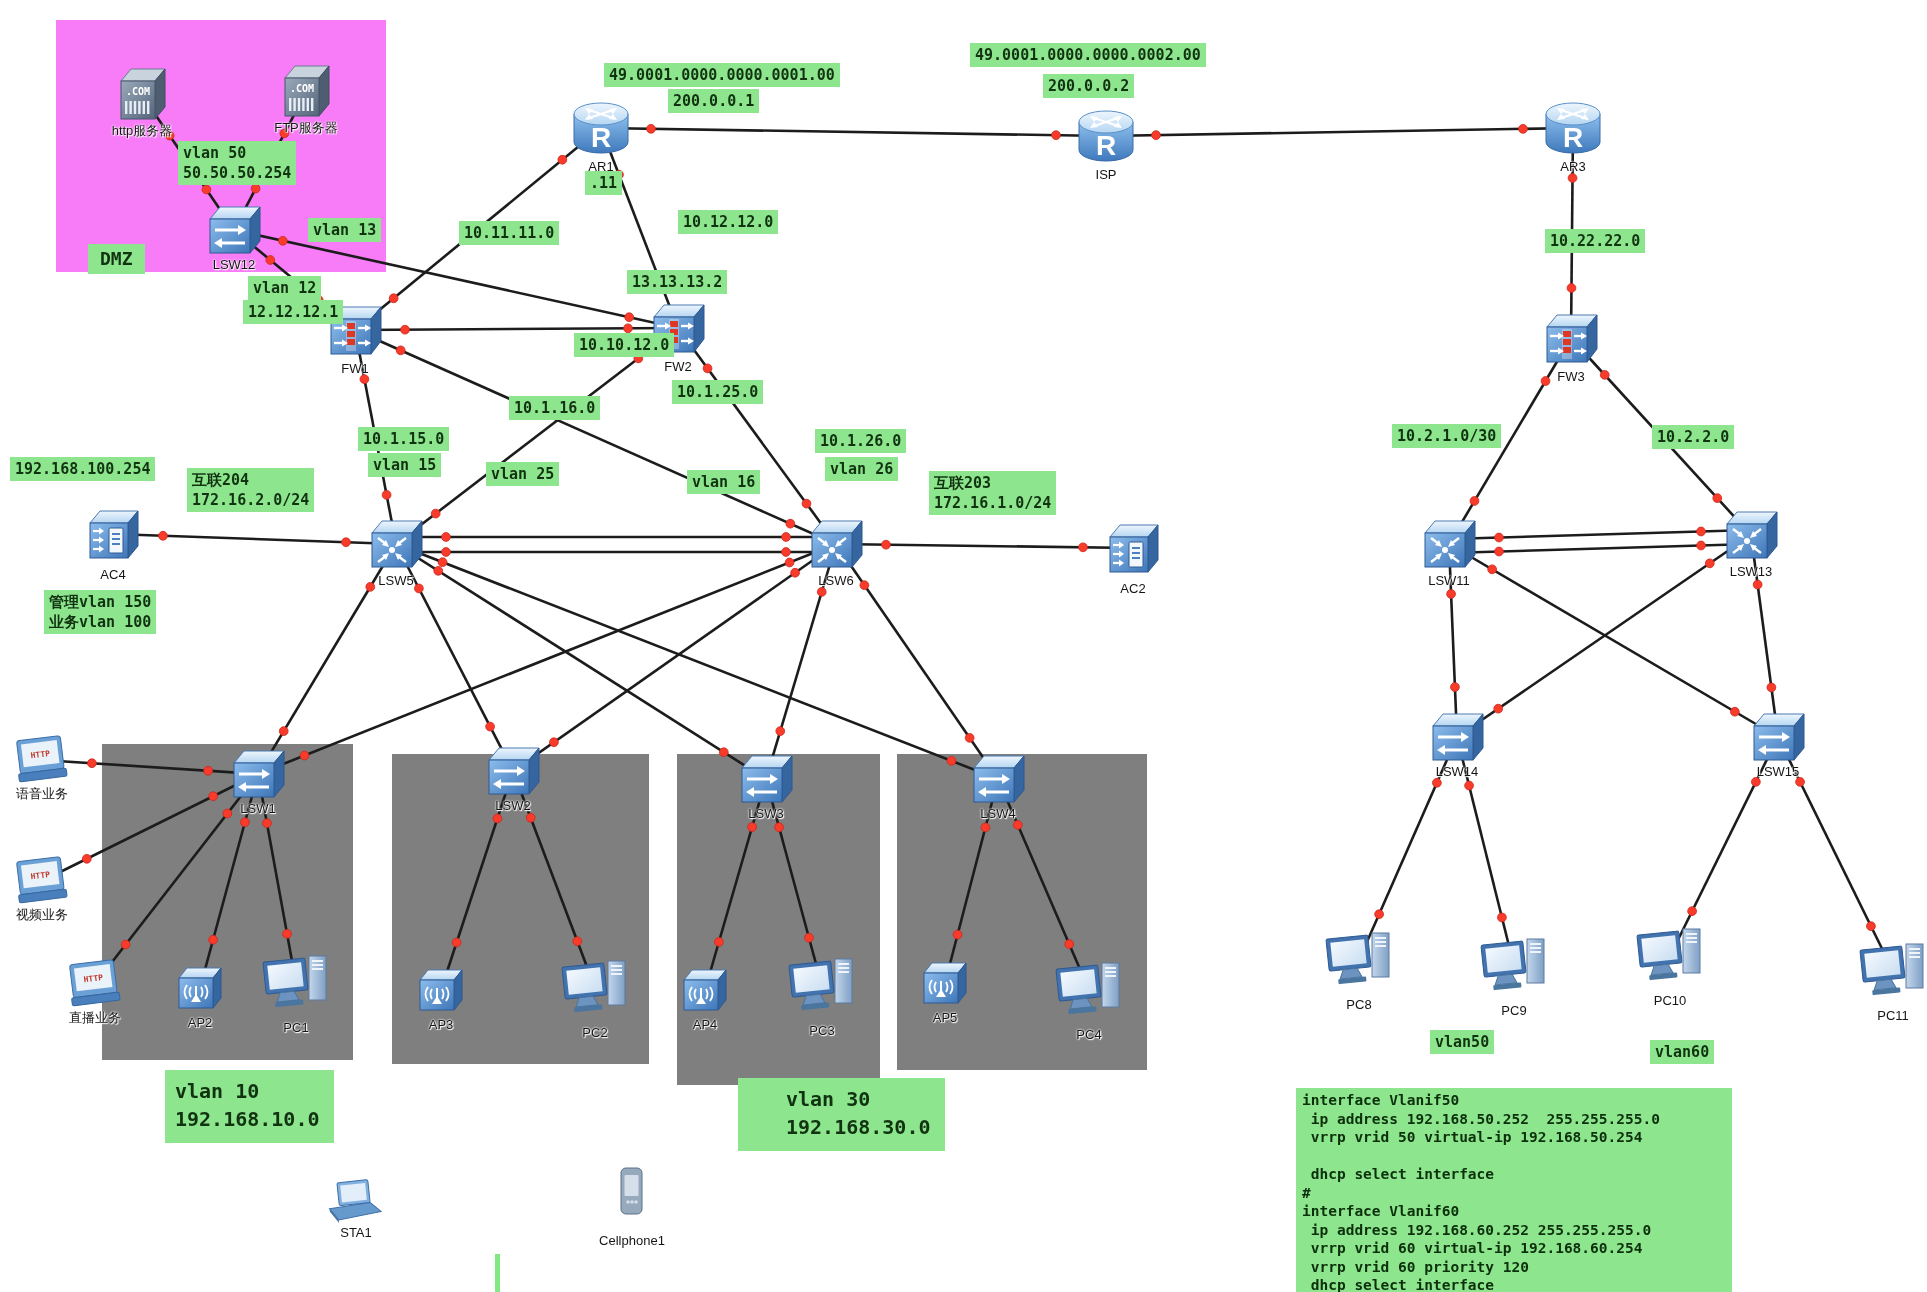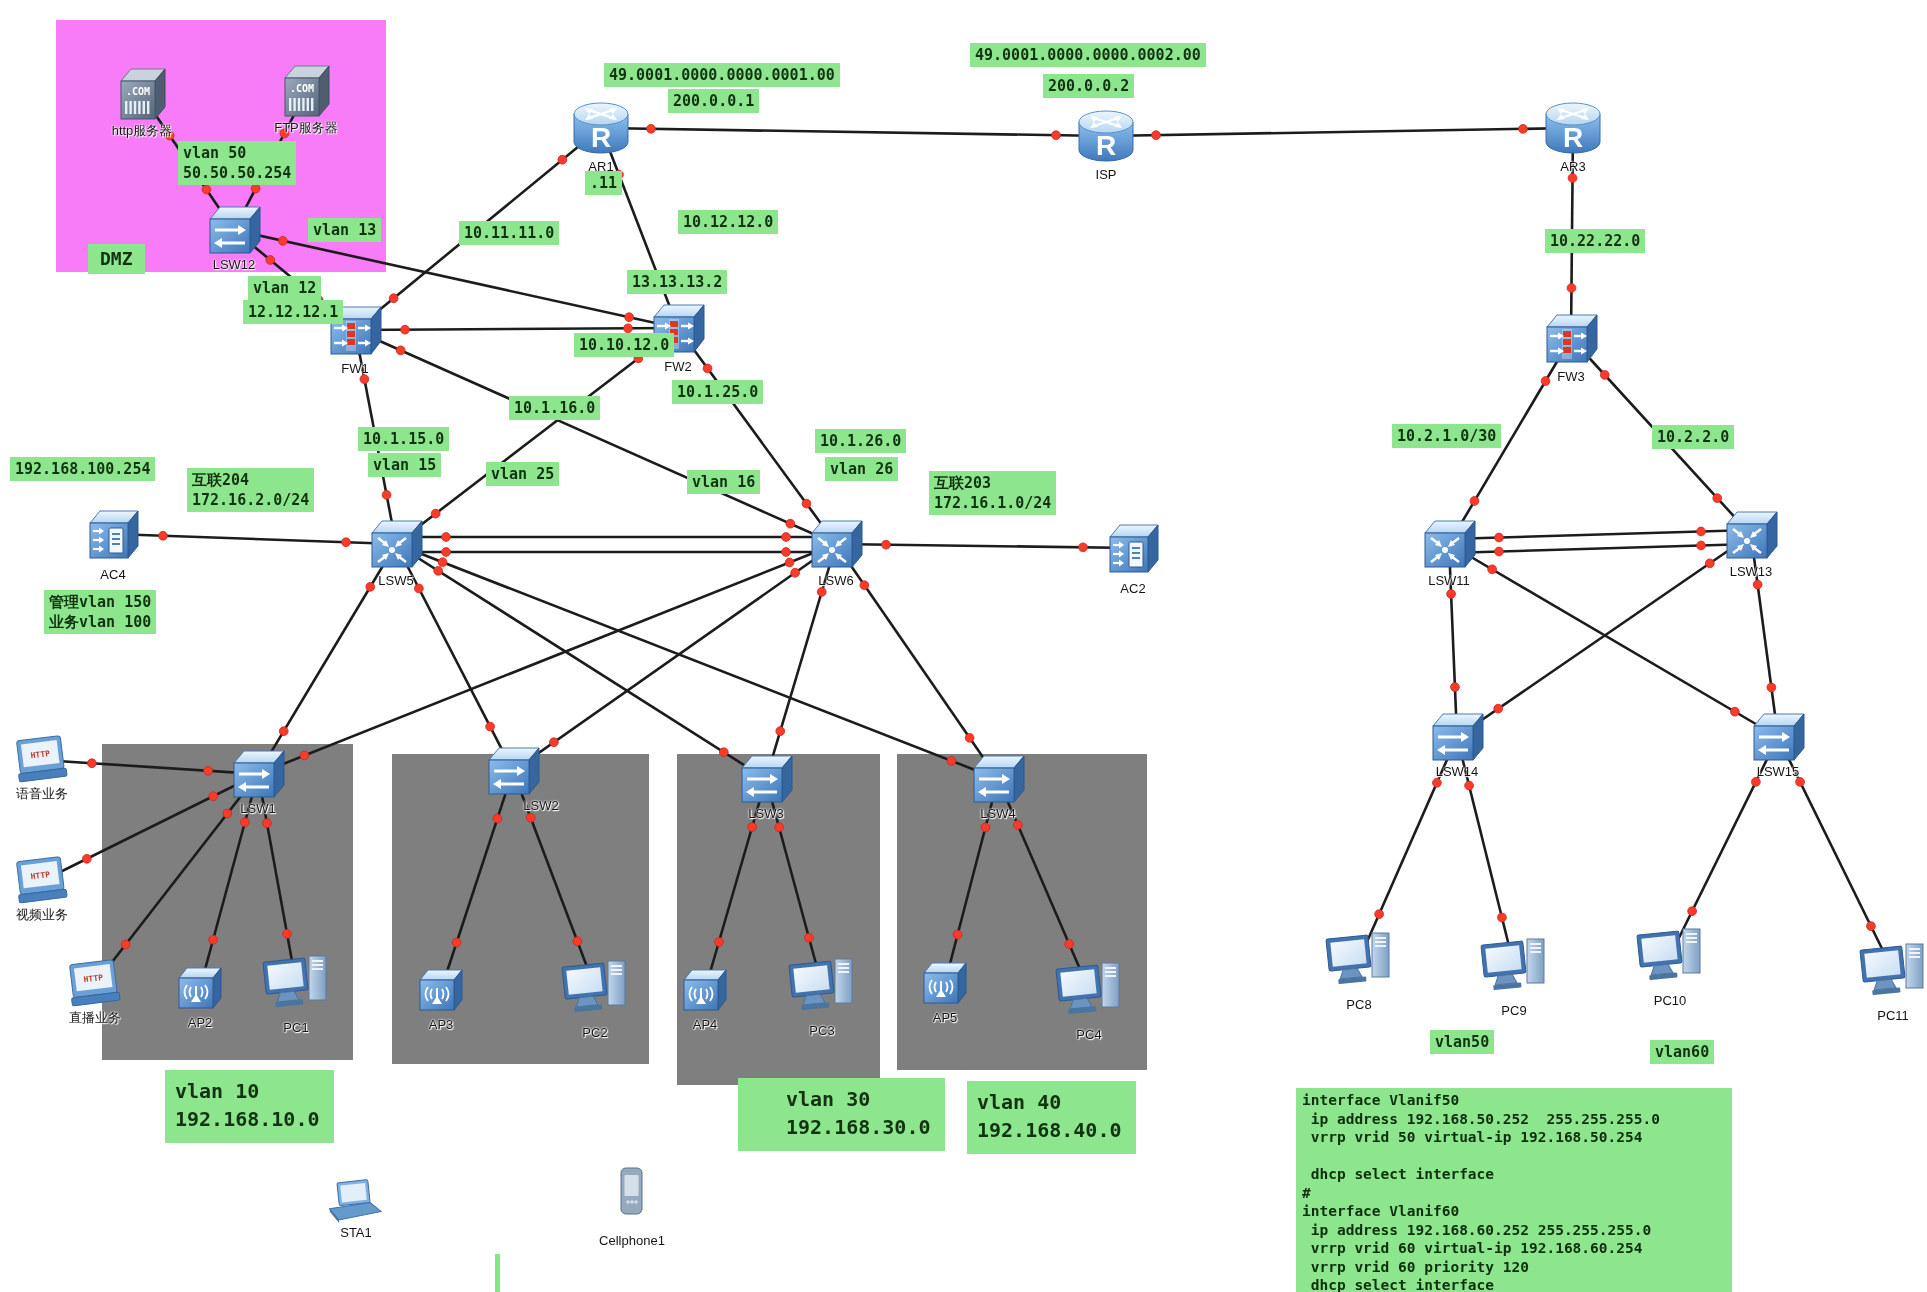--- a/index.html
+++ b/index.html
@@ -462,21 +462,21 @@
     <div class="node-label" style="left: 258px; top: 808px;">LSW1</div>
     <div class="node-icon" style="left: 513px; top: 771px;"><span><svg width="56" height="54" viewBox="0 0 56 54">
 <polygon points="4,16 14,4 54,4 44,16" fill="url(#gTop)" stroke="#4a7ab2"></polygon>
 <polygon points="44,16 54,4 54,38 44,50" fill="#35669f" stroke="#2d5890"></polygon>
 <rect x="4" y="16" width="40" height="34" fill="url(#gFront)" stroke="#2e5b94"></rect>
 <path d="M9 27 H32" stroke="#fff" stroke-width="3"></path>
           <polygon points="32,22 40,27 32,32" fill="#fff"></polygon>
 <path d="M16 40 H39" stroke="#fff" stroke-width="3"></path>
           <polygon points="16,35 8,40 16,45" fill="#fff"></polygon>
         </svg></span></div>
-    <div class="node-label" style="left: 541px; top: 805px;">LSW2</div>
+    <div class="node-label" style="left: 513px; top: 805px;">LSW2</div>
     <div class="node-icon" style="left: 766px; top: 779px;"><span><svg width="56" height="54" viewBox="0 0 56 54">
 <polygon points="4,16 14,4 54,4 44,16" fill="url(#gTop)" stroke="#4a7ab2"></polygon>
 <polygon points="44,16 54,4 54,38 44,50" fill="#35669f" stroke="#2d5890"></polygon>
 <rect x="4" y="16" width="40" height="34" fill="url(#gFront)" stroke="#2e5b94"></rect>
 <path d="M9 27 H32" stroke="#fff" stroke-width="3"></path>
           <polygon points="32,22 40,27 32,32" fill="#fff"></polygon>
 <path d="M16 40 H39" stroke="#fff" stroke-width="3"></path>
           <polygon points="16,35 8,40 16,45" fill="#fff"></polygon>
         </svg></span></div>
     <div class="node-label" style="left: 766px; top: 813px;">LSW3</div>
@@ -777,24 +777,20 @@
     <div class="glabel" style="left: 1652px; top: 425px;">
       <div>10.2.2.0</div>
     </div>
     <div class="glabel big" style="left: 165px; top: 1070px;">
       <div>vlan 10</div>
       <div>192.168.10.0</div>
     </div>
     <div class="glabel big" style="left: 738px; top: 1078px; padding-left: 48px;">
       <div>vlan 30</div>
       <div>192.168.30.0</div>
-    </div>
-    <div class="glabel big" style="left: 967px; top: 1081px;">
-      <div>vlan 40</div>
-      <div>192.168.40.0</div>
     </div>
     <div class="glabel" style="left: 1430px; top: 1030px;">
       <div>vlan50</div>
     </div>
     <div class="glabel" style="left: 1650px; top: 1040px;">
       <div>vlan60</div>
     </div>
     <div id="config-box" style="left: 1296px; top: 1088px; width: 424px;">
       <div class="cfg-line">interface Vlanif50</div>
       <div class="cfg-line"> ip address 192.168.50.252  255.255.255.0</div>

